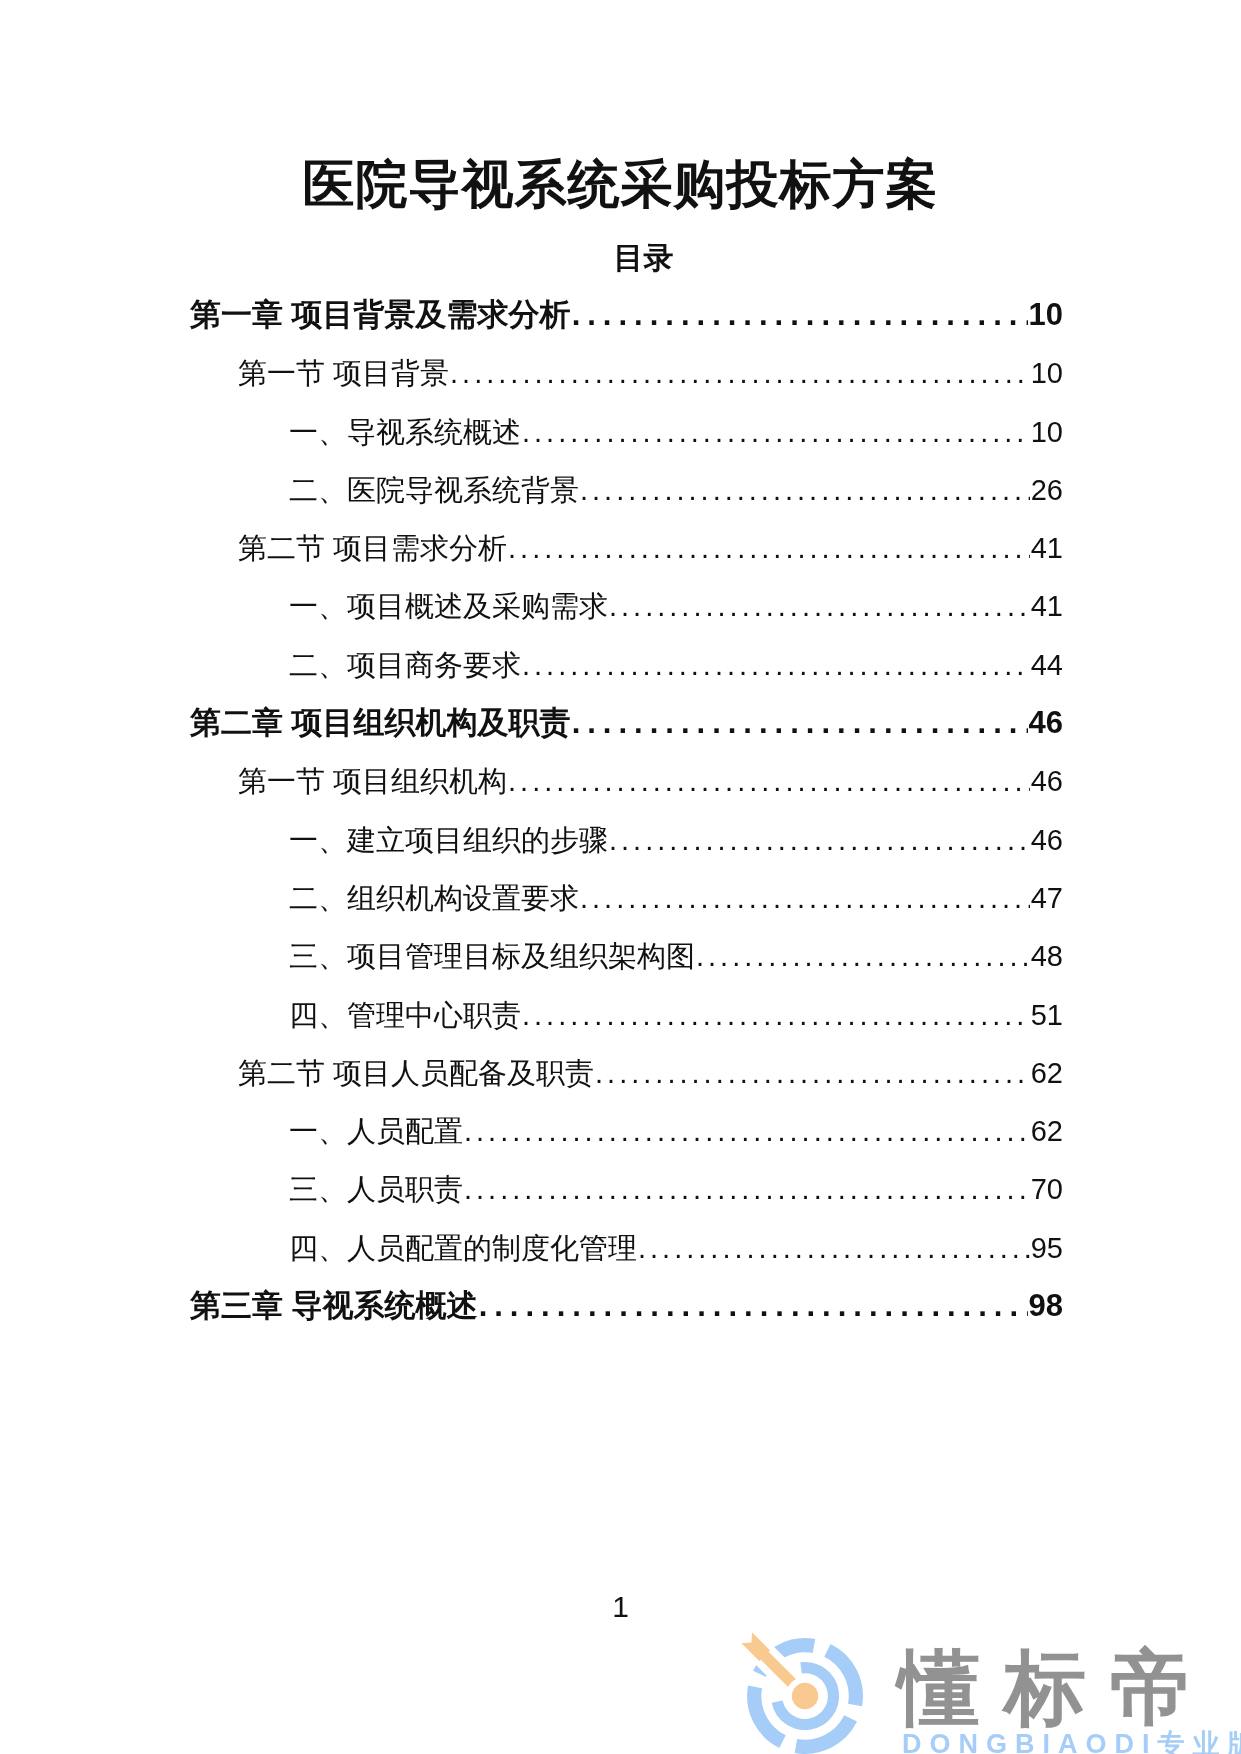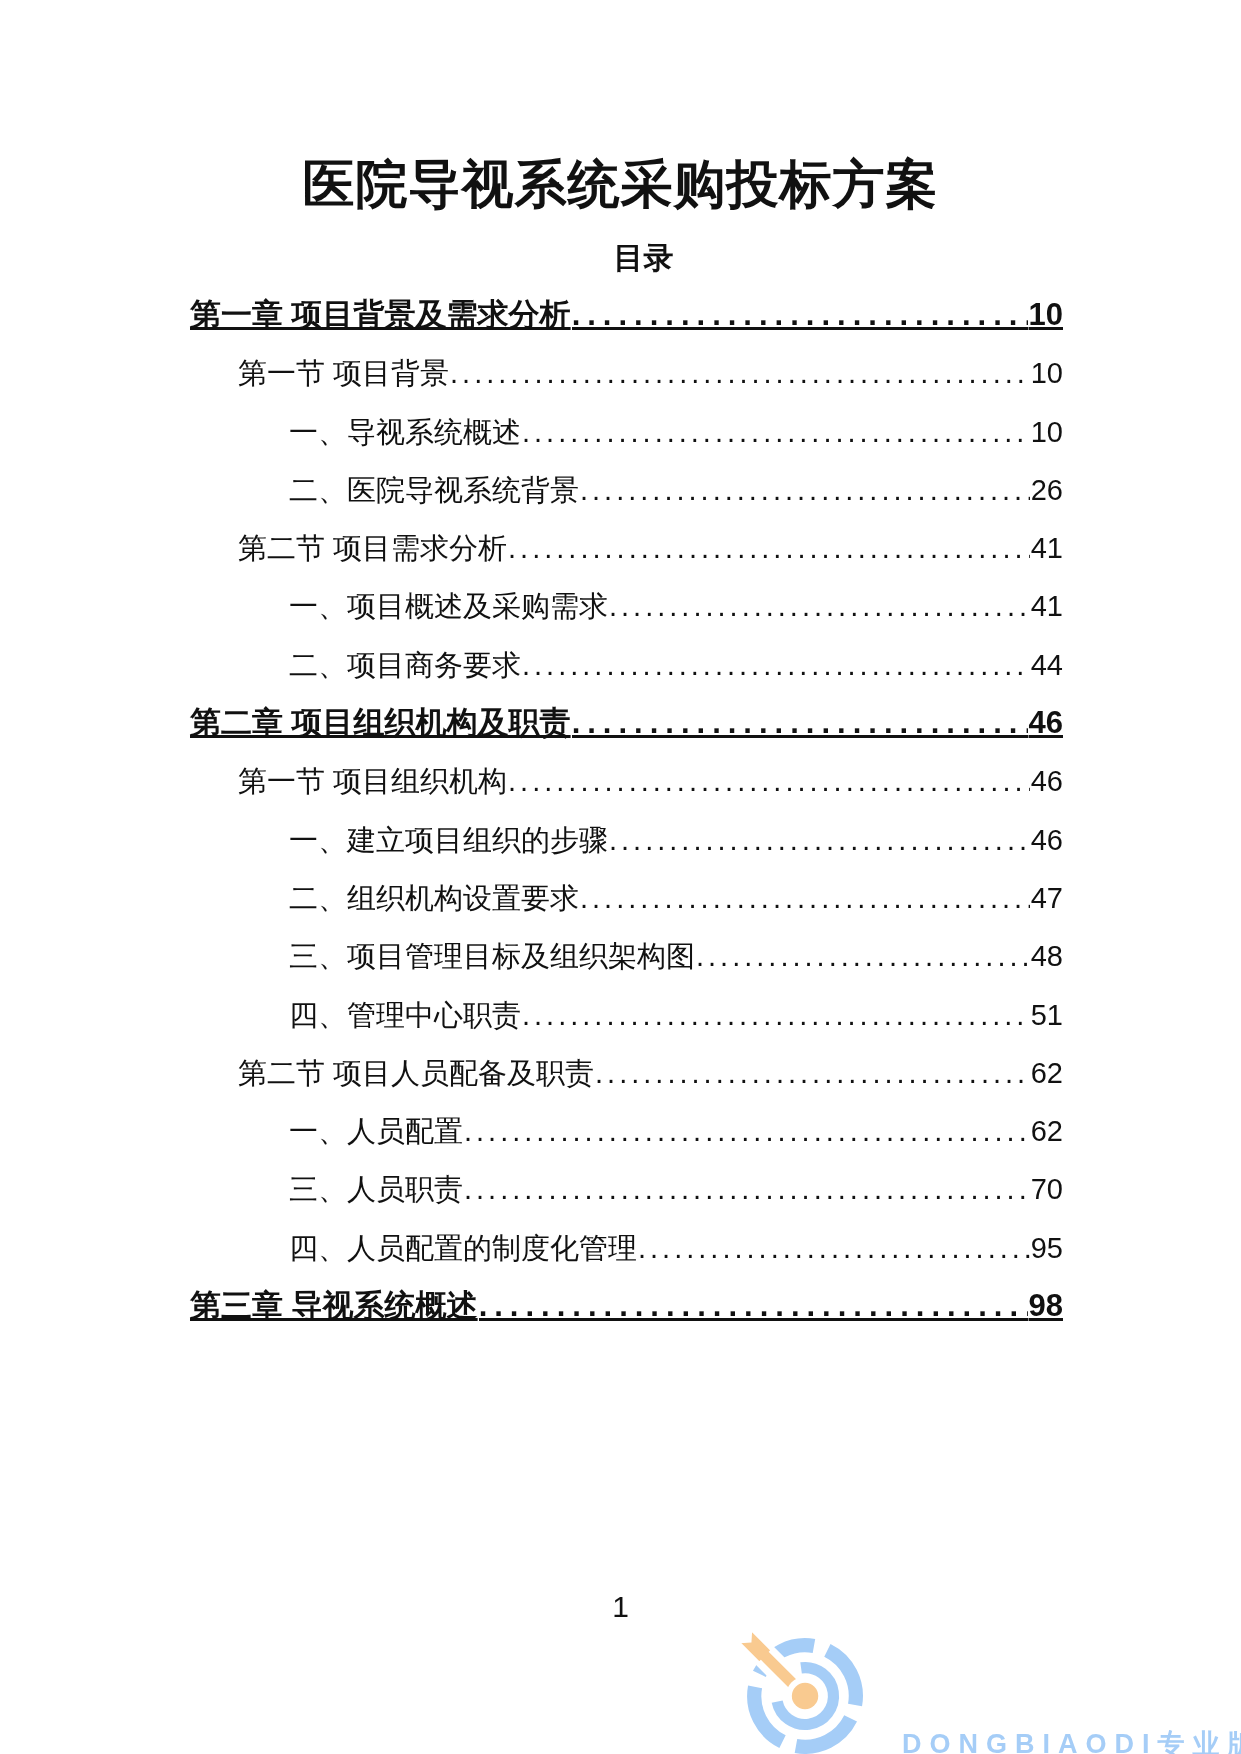--- a/index.html
+++ b/index.html
@@ -49,21 +49,21 @@
     flex: 1;
     overflow: hidden;
     white-space: nowrap;
     letter-spacing: 4px;
     margin: 0 1px;
   }
   .toc-row .dots::after {
     content: "................................................................................................................................................................";
   }
   .toc-row .pagenum { white-space: nowrap; }
-  .lv-chapter { font-weight: 700; font-size: 31px; text-decoration: underline; }
+  .lv-chapter { font-weight: 700; font-size: 31px; }
   .lv-chapter .dots { letter-spacing: 7px; }
   .lv-section { padding-left: 48px; text-align: right; }
   .lv-item   { padding-left: 99px; }
   .footer-pagenum {
     position: absolute;
     top: 1590px; left: 0; right: 0;
     text-align: center;
     font-size: 30px;
   }
   .watermark {
@@ -216,16 +216,17 @@
 
       <g transform="rotate(45 24 24)">
         <path d="M 26 15 L -4 15 L 4 24 L -4 33 L 26 33 Z" fill="#f9ca90" stroke="#ffffff" stroke-width="3"></path>
       </g>
 
       <line x1="24" y1="24" x2="64" y2="64" stroke="#f9ca90" stroke-width="11" stroke-linecap="round"></line>
 
       <circle cx="64" cy="64" r="19" fill="#ffffff"></circle>
       <circle cx="64" cy="64" r="13" fill="#f9ca90"></circle>
     </svg>
+    <div class="wm-brand" style="color:#929292;">懂标帝</div>
     <div class="wm-sub" style="color:#a5cdf7;"><span>DONGBIAODI</span><span>专业版</span></div>
   </div>
 
 </div>
 
 </body></html>

